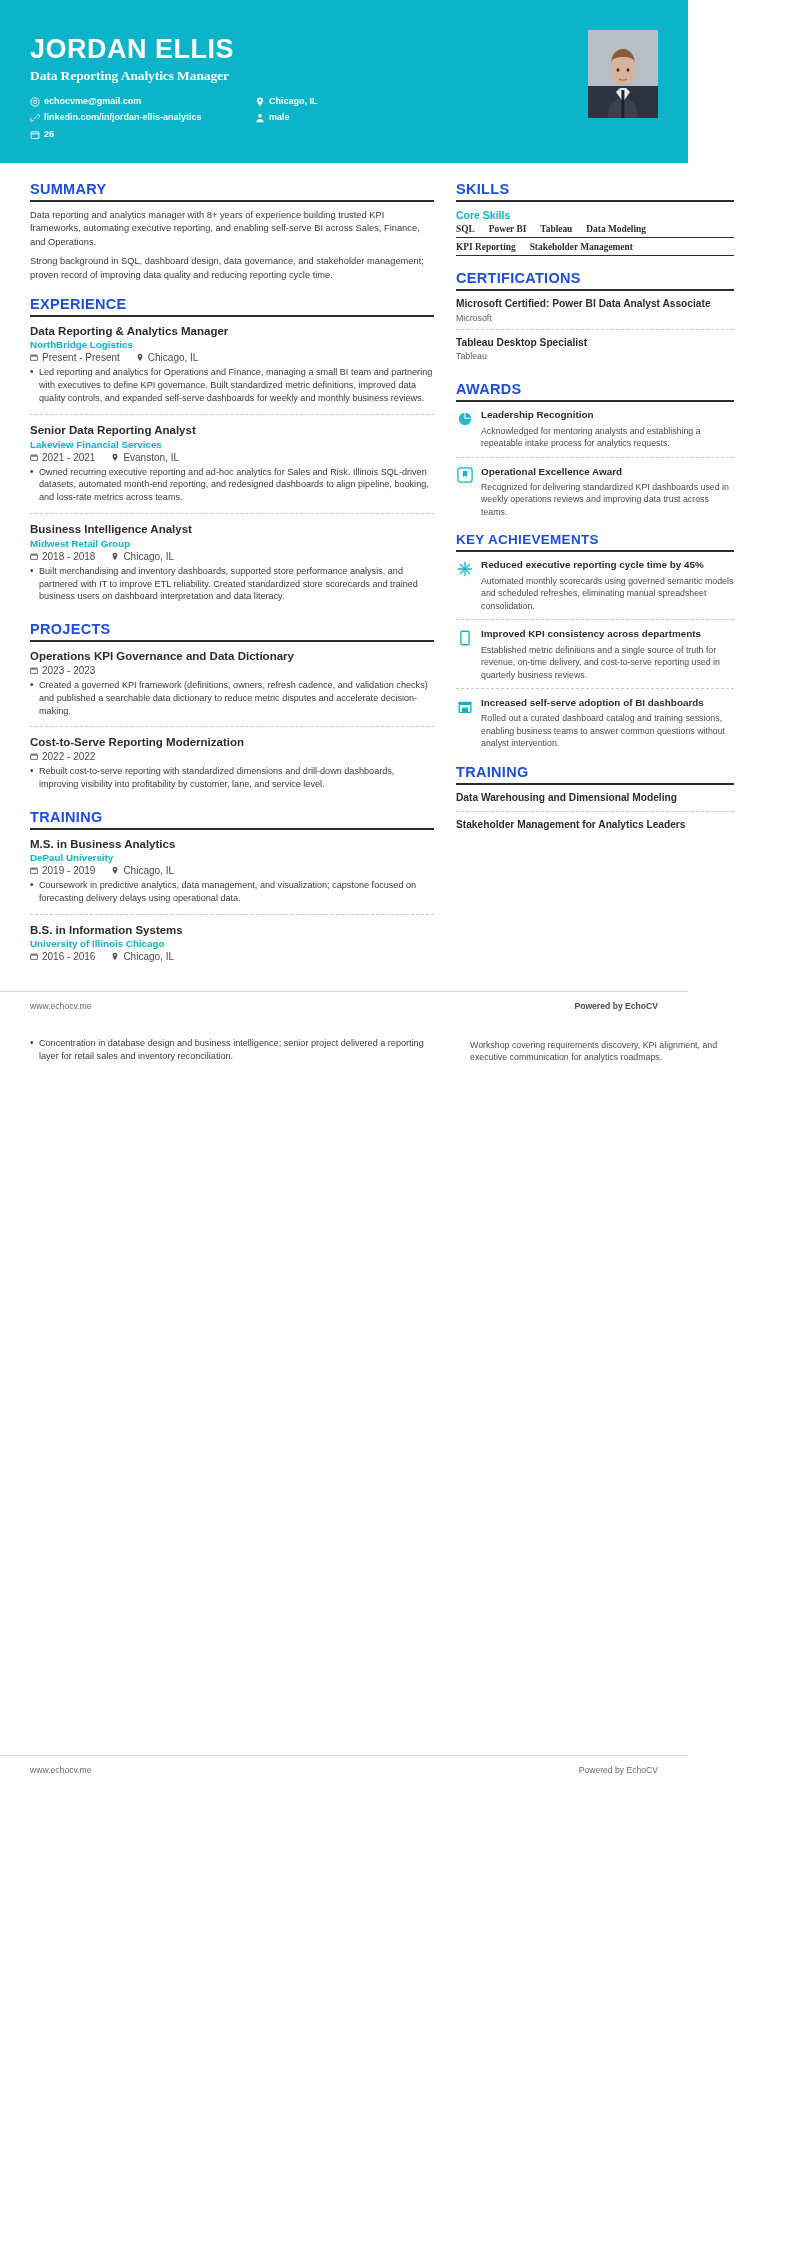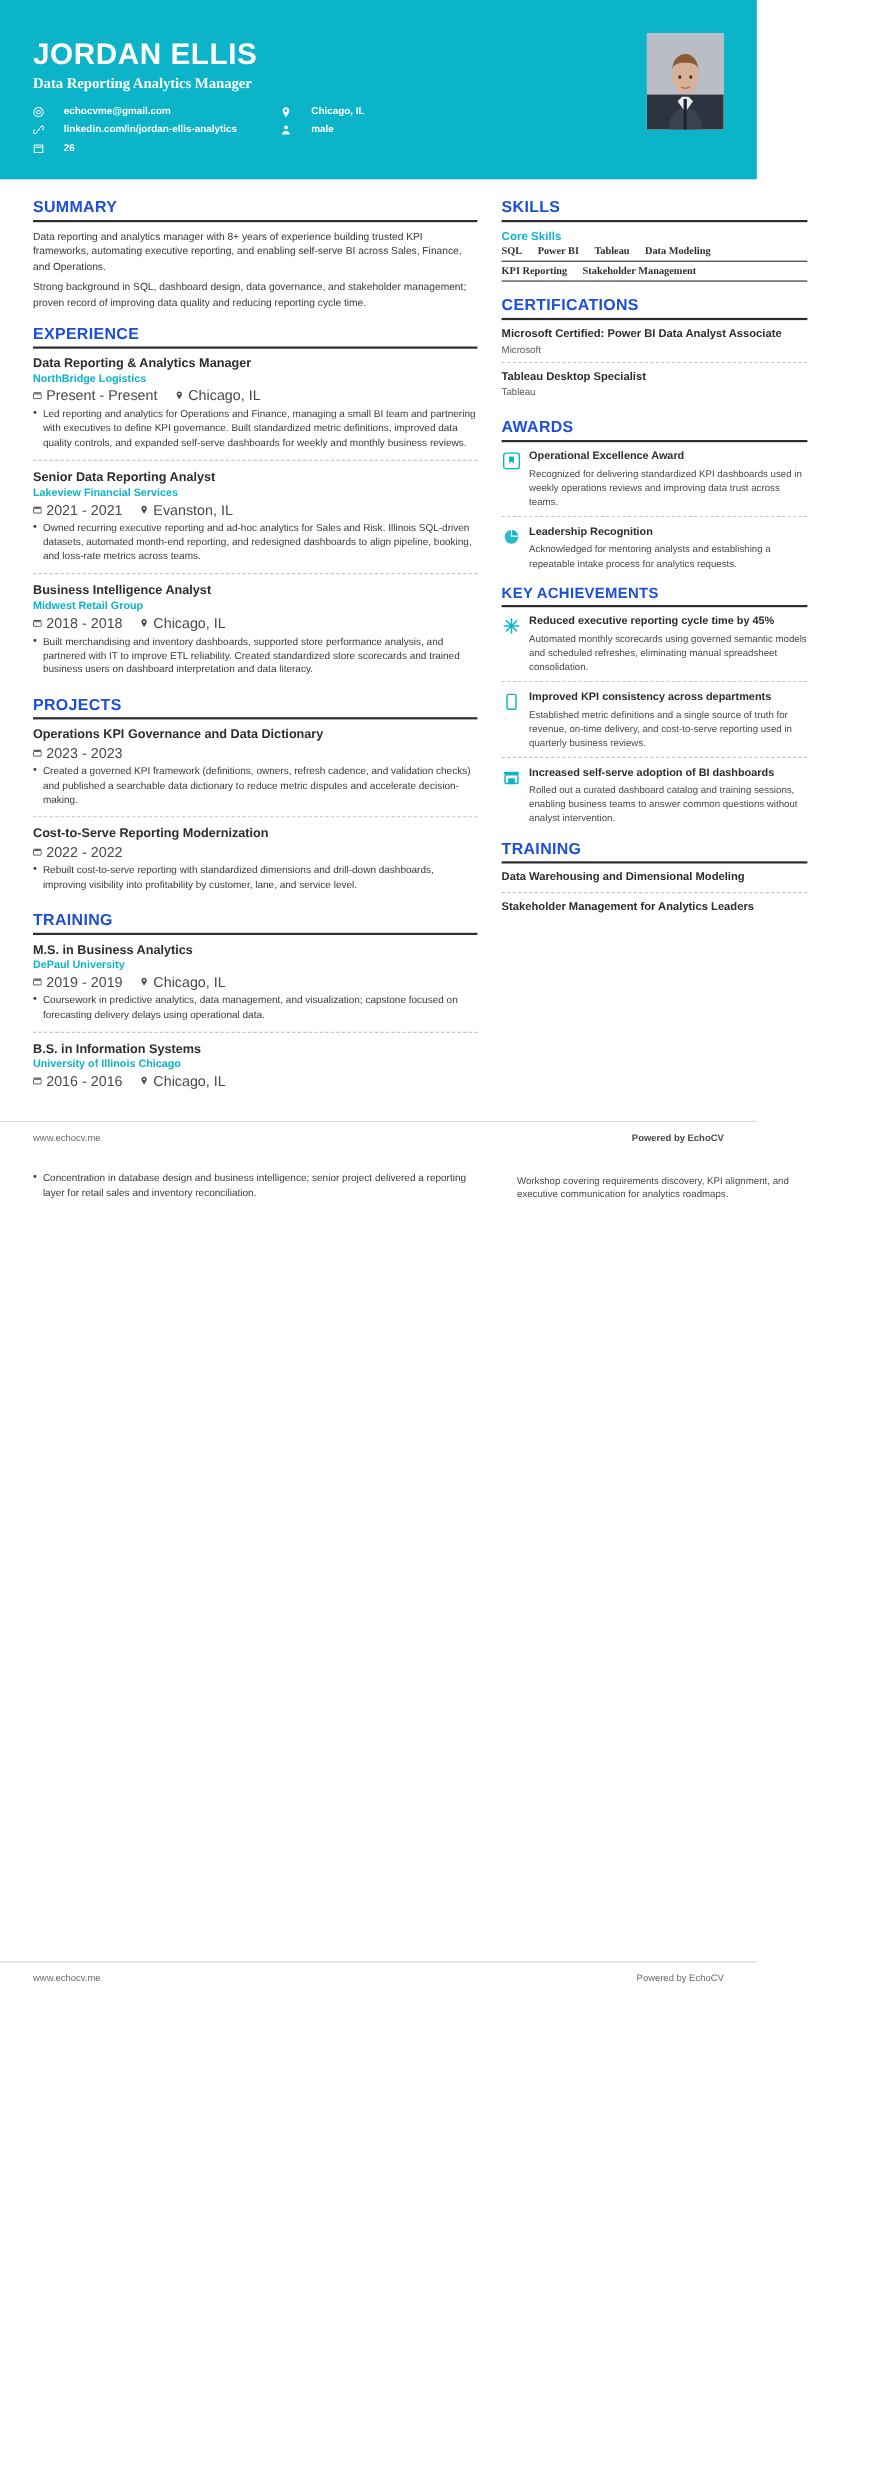--- a/index.html
+++ b/index.html
@@ -40,21 +40,21 @@
   }
   .contact-grid {
     display: flex;
     gap: 0px;
   }
   .contact-col { display: flex; flex-direction: column; gap: 5px; }
   .contact-col.left { width: 225px; }
   .contact-item {
     display: flex;
     align-items: center;
-    gap: 18px;
+    gap: 4px;
     font-size: 9px;
     font-weight: bold;
     line-height: 1.3;
   }
   .contact-item .ic {
     width: 10px; height: 10px;
     display: inline-flex;
     align-items: center;
     justify-content: center;
     flex: 0 0 10px;
@@ -114,21 +114,21 @@
   }
   .entry-org {
     font-size: 9.8px;
     font-weight: bold;
     color: #0bb4c8;
     margin-bottom: 2px;
   }
   .entry-meta {
     display: flex;
     gap: 16px;
-    font-size: 13px;
+    font-size: 10px;
     color: #4a4a4a;
     margin-bottom: 3px;
     align-items: center;
   }
   .meta-item { display: flex; align-items: center; gap: 4px; }
   .meta-item .ic { width: 8px; height: 9px; display: inline-flex; align-items:center; justify-content:center; }
   ul.bullets { list-style: none; padding-left: 0; }
   ul.bullets li {
     position: relative;
     padding-left: 9px;
@@ -553,42 +553,42 @@
           <div class="r-sub">Tableau</div>
         </div>
       </div>
 
       <div class="section">
         <div class="section-title">AWARDS</div>
         <div class="section-rule"></div>
 
         <div class="icon-entry">
           <div class="icon-badge">
-            <svg width="16" height="16" viewBox="0 0 18 18" fill="none" stroke="#0bb4c8" stroke-width="1.4">
-              <rect x="1" y="1" width="16" height="16" rx="2.6"></rect>
-              <path d="M6.6 4.4h4.8v7.2L9 9.6l-2.4 2z" fill="#0bb4c8" stroke="none"></path>
-            </svg>
-          </div>
-          <div class="icon-body">
-            <div class="icon-head">Operational Excellence Award</div>
-            <div class="icon-desc">Recognized for delivering standardized KPI dashboards used in weekly operations reviews and improving data trust across teams.</div>
-          </div>
-        </div>
-
-        <div class="icon-entry">
-          <div class="icon-badge">
             <svg width="16" height="16" viewBox="0 0 18 18">
               <path d="M9 9 V2 A7 7 0 0 1 16 9 Z" fill="#0bb4c8"></path>
               <path d="M9 9 L16 9 A7 7 0 1 1 9 2 Z" fill="#0bb4c8" opacity="0.9"></path>
               <path d="M9 1.2 V8.2 L15.6 8.2" stroke="#ffffff" stroke-width="1.3" fill="none"></path>
             </svg>
           </div>
           <div class="icon-body">
             <div class="icon-head">Leadership Recognition</div>
             <div class="icon-desc">Acknowledged for mentoring analysts and establishing a repeatable intake process for analytics requests.</div>
+          </div>
+        </div>
+
+        <div class="icon-entry">
+          <div class="icon-badge">
+            <svg width="16" height="16" viewBox="0 0 18 18" fill="none" stroke="#0bb4c8" stroke-width="1.4">
+              <rect x="1" y="1" width="16" height="16" rx="2.6"></rect>
+              <path d="M6.6 4.4h4.8v7.2L9 9.6l-2.4 2z" fill="#0bb4c8" stroke="none"></path>
+            </svg>
+          </div>
+          <div class="icon-body">
+            <div class="icon-head">Operational Excellence Award</div>
+            <div class="icon-desc">Recognized for delivering standardized KPI dashboards used in weekly operations reviews and improving data trust across teams.</div>
           </div>
         </div>
       </div>
 
       <div class="section">
         <div class="section-title small">KEY ACHIEVEMENTS</div>
         <div class="section-rule"></div>
 
         <div class="icon-entry">
           <div class="icon-badge">

